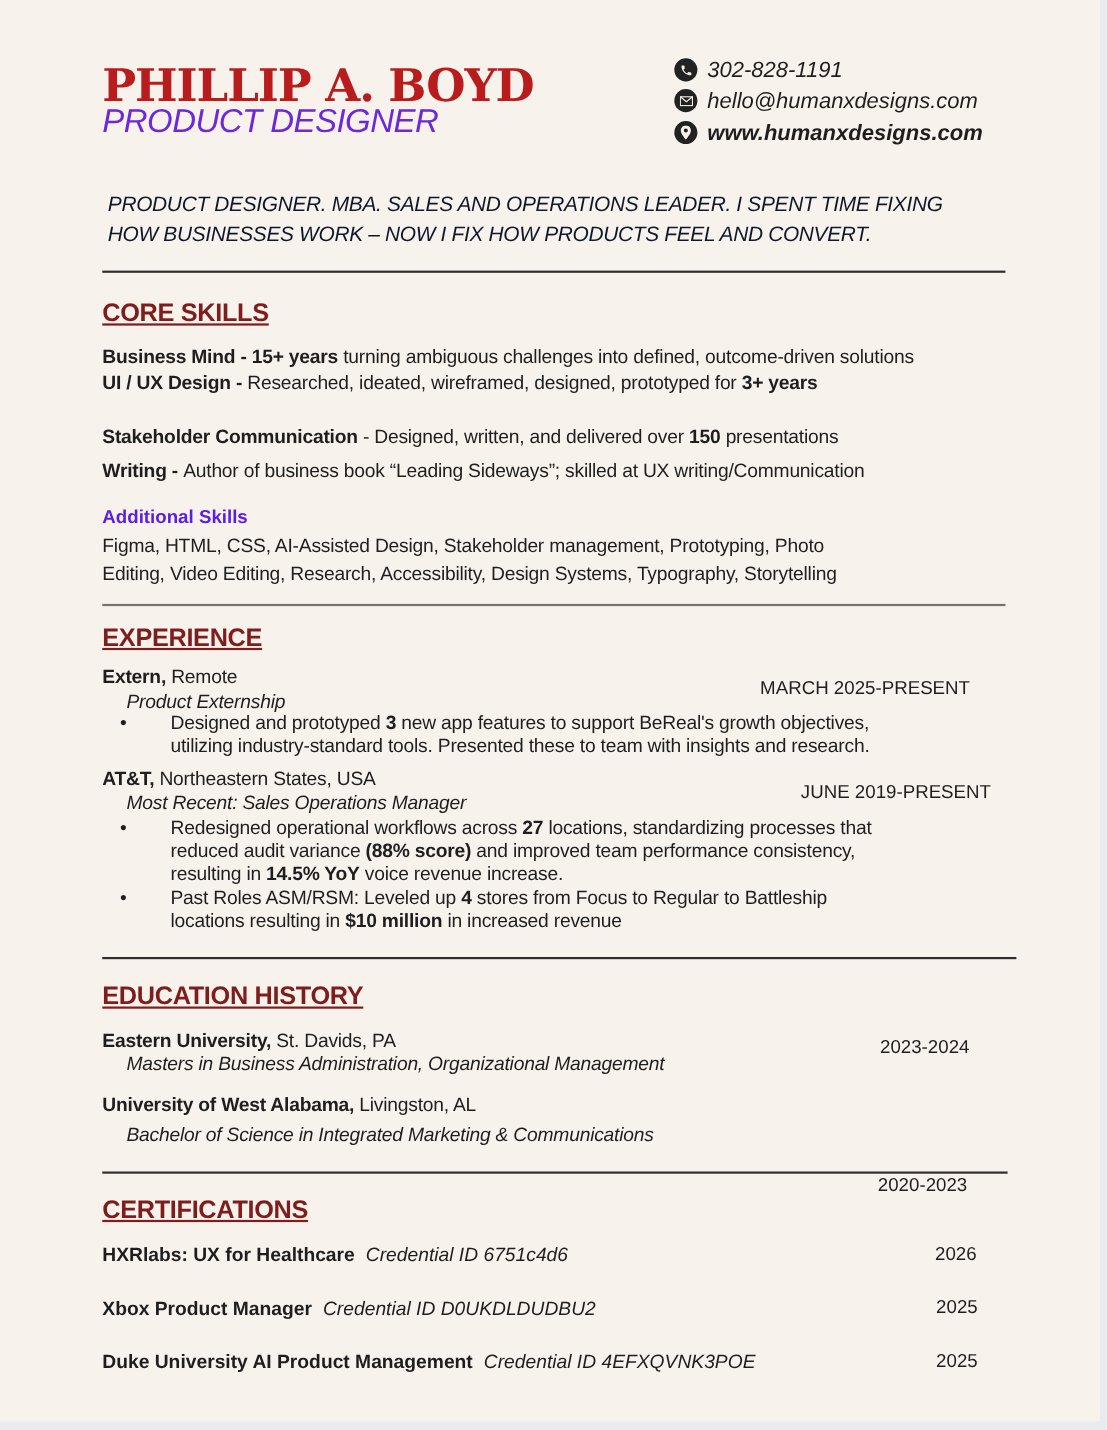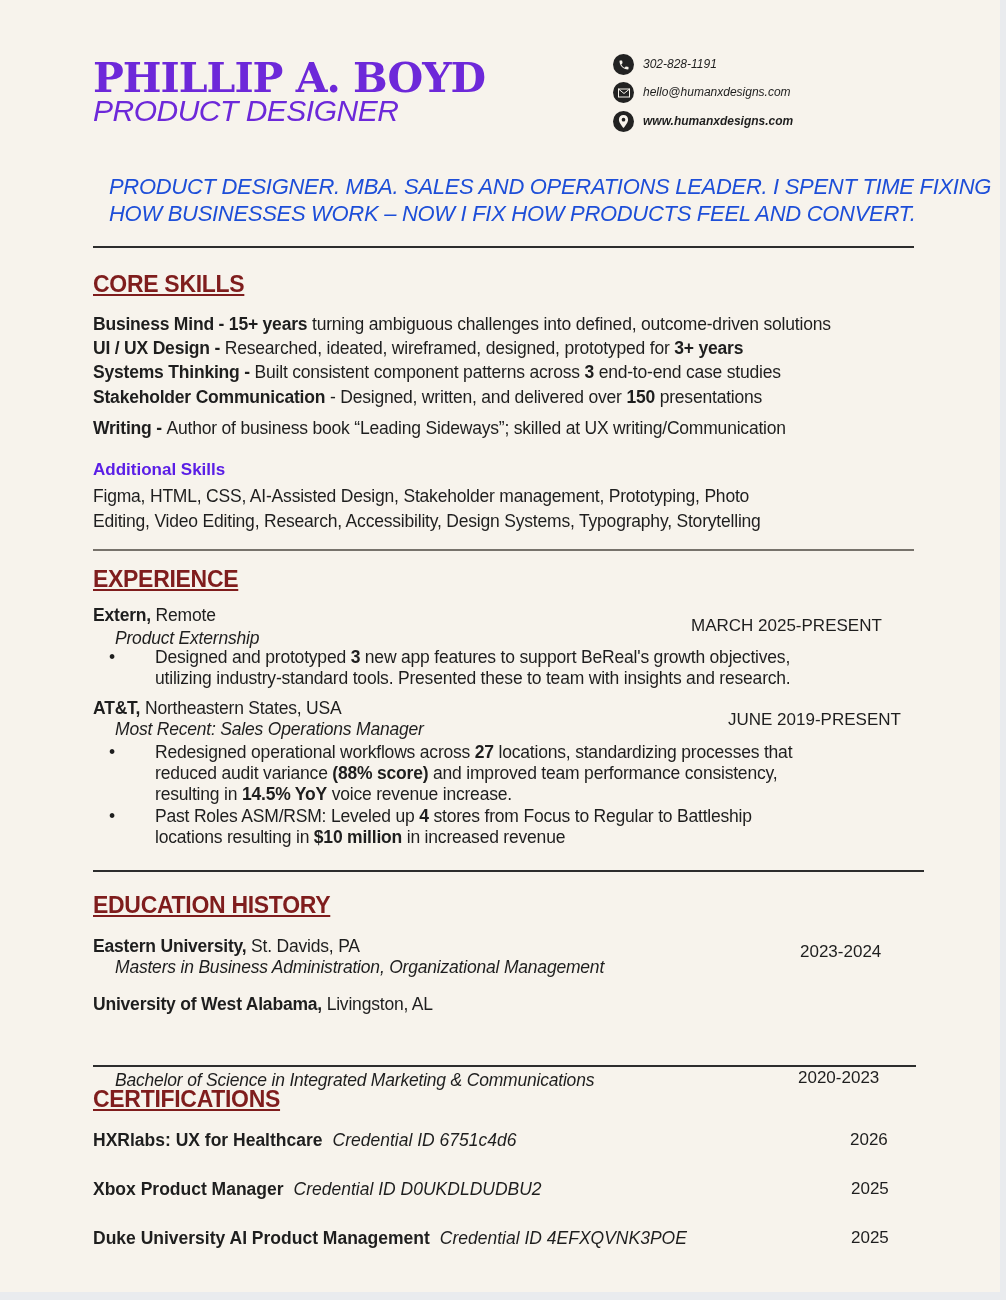--- a/index.html
+++ b/index.html
@@ -9,35 +9,35 @@
     font-family: "Liberation Sans", sans-serif;
     color: #1e1e1e;
   }
   .page {
     position: absolute; left: 0; top: 0; width: 1000px; height: 1292px;
     background: #f7f3ec;
   }
   .abs { position: absolute; white-space: nowrap; }
   .name {
     left: 93px; top: 52px; font-family: "DejaVu Serif", serif; font-weight: bold;
-    font-size: 41px; color: #6d28d9; letter-spacing: -1px; line-height: 52px;
+    font-size: 41px; color: #b91c1c; letter-spacing: -1px; line-height: 52px;
   }
   .role {
     left: 93px; top: 92px; font-style: italic; font-size: 30px; color: #6d28d9;
     letter-spacing: -0.5px; line-height: 38px;
   }
-  .contact { left: 613px; font-size: 12px; font-style: italic; line-height: 22px; display: flex; align-items: flex-end; }
+  .contact { left: 613px; font-size: 20px; font-style: italic; line-height: 22px; display: flex; align-items: flex-start; }
   .contact .ic {
     width: 21px; height: 21px; border-radius: 50%; background: #222; color: #f7f3ec;
     display: inline-flex; align-items: center; justify-content: center; margin-right: 9px;
   }
   .contact.web span.t { font-weight: bold; }
   .tagline {
-    left: 109px; top: 173px; font-style: italic; font-size: 22px; line-height: 27px;
-    letter-spacing: -0.3px; color: #1d4ed8;
+    left: 98px; top: 173px; font-style: italic; font-size: 19px; line-height: 27px;
+    letter-spacing: -0.3px; color: #0f172a;
   }
   .rule { position: absolute; left: 93px; height: 1.5px; background: #2d2d2d; }
   .rule.grey { background: #77726b; height: 2px; }
   .h2 {
     left: 93px; font-weight: bold; font-size: 23px; color: #7f1d1d; letter-spacing: -0.3px; text-decoration: underline;
   }
   .line { left: 93px; font-size: 17.5px; line-height: 24px; letter-spacing: -0.2px; }
   .line b { font-weight: bold; }
   .h3 { left: 93px; font-weight: bold; font-size: 17px; color: #5a1ee6; }
   .date { font-size: 17px; letter-spacing: 0px; }
@@ -91,23 +91,20 @@
   <div class="rule" style="top:246px; width:821px;"></div>
 
   <div class="abs h2" style="top:271px">CORE SKILLS</div>
 
   <div class="abs line" style="top:312px">
     <b>Business Mind - </b><b>15+ years</b><span> turning ambiguous challenges into defined, outcome-driven solutions</span>
   </div>
   <div class="abs line" style="top:336px">
     <b>UI / UX Design - </b><span>Researched, ideated, wireframed, designed, prototyped for </span><b>3+ years</b>
   </div>
-  <div class="abs line" style="top:360px">
-    <b>Systems Thinking - </b><span>Built consistent component patterns across </span><b>3</b><span> end-to-end case studies</span>
-  </div>
   <div class="abs line" style="top:385px">
     <b>Stakeholder Communication </b><span> - Designed, written, and delivered over </span><b>150</b><span> presentations</span>
   </div>
   <div class="abs line" style="top:416px">
     <b>Writing - </b><span>Author of business book “Leading Sideways”; skilled at UX writing/Communication</span>
   </div>
 
   <div class="abs h3" style="top:460px">Additional Skills</div>
   <div class="abs line" style="top:484px; line-height:25px;">
     <div>Figma, HTML, CSS, AI-Assisted Design, Stakeholder management, Prototyping, Photo</div>
@@ -160,21 +157,21 @@
 
   <div class="abs line" style="top:934px">
     <b>Eastern University,</b><span> St. Davids, PA</span>
   </div>
   <div class="abs line it" style="top:955px; left:95px;">Masters in Business Administration, Organizational Management</div>
   <div class="abs date" style="top:942px; left:800px;">2023-2024</div>
 
   <div class="abs line" style="top:992px">
     <b>University of West Alabama,</b><span> Livingston, AL</span>
   </div>
-  <div class="abs line it" style="top:1068px; left:95px;">Bachelor of Science in Integrated Marketing &amp; Communications</div>
+  <div class="abs line it" style="top:1019px; left:95px;">Bachelor of Science in Integrated Marketing &amp; Communications</div>
   <div class="abs date" style="top:1048px; left:798px;margin-top:20px;">2020-2023</div>
 
   <div class="rule" style="top:1065px; width:823px;"></div>
 
   <div class="abs h2" style="top:1086px">CERTIFICATIONS</div>
 
   <div class="abs cert" style="top:1130px">
     <b>HXRlabs: UX for Healthcare</b><i>Credential ID 6751c4d6</i>
   </div>
   <div class="abs date" style="top:1130px; left:850px;">2026</div>

